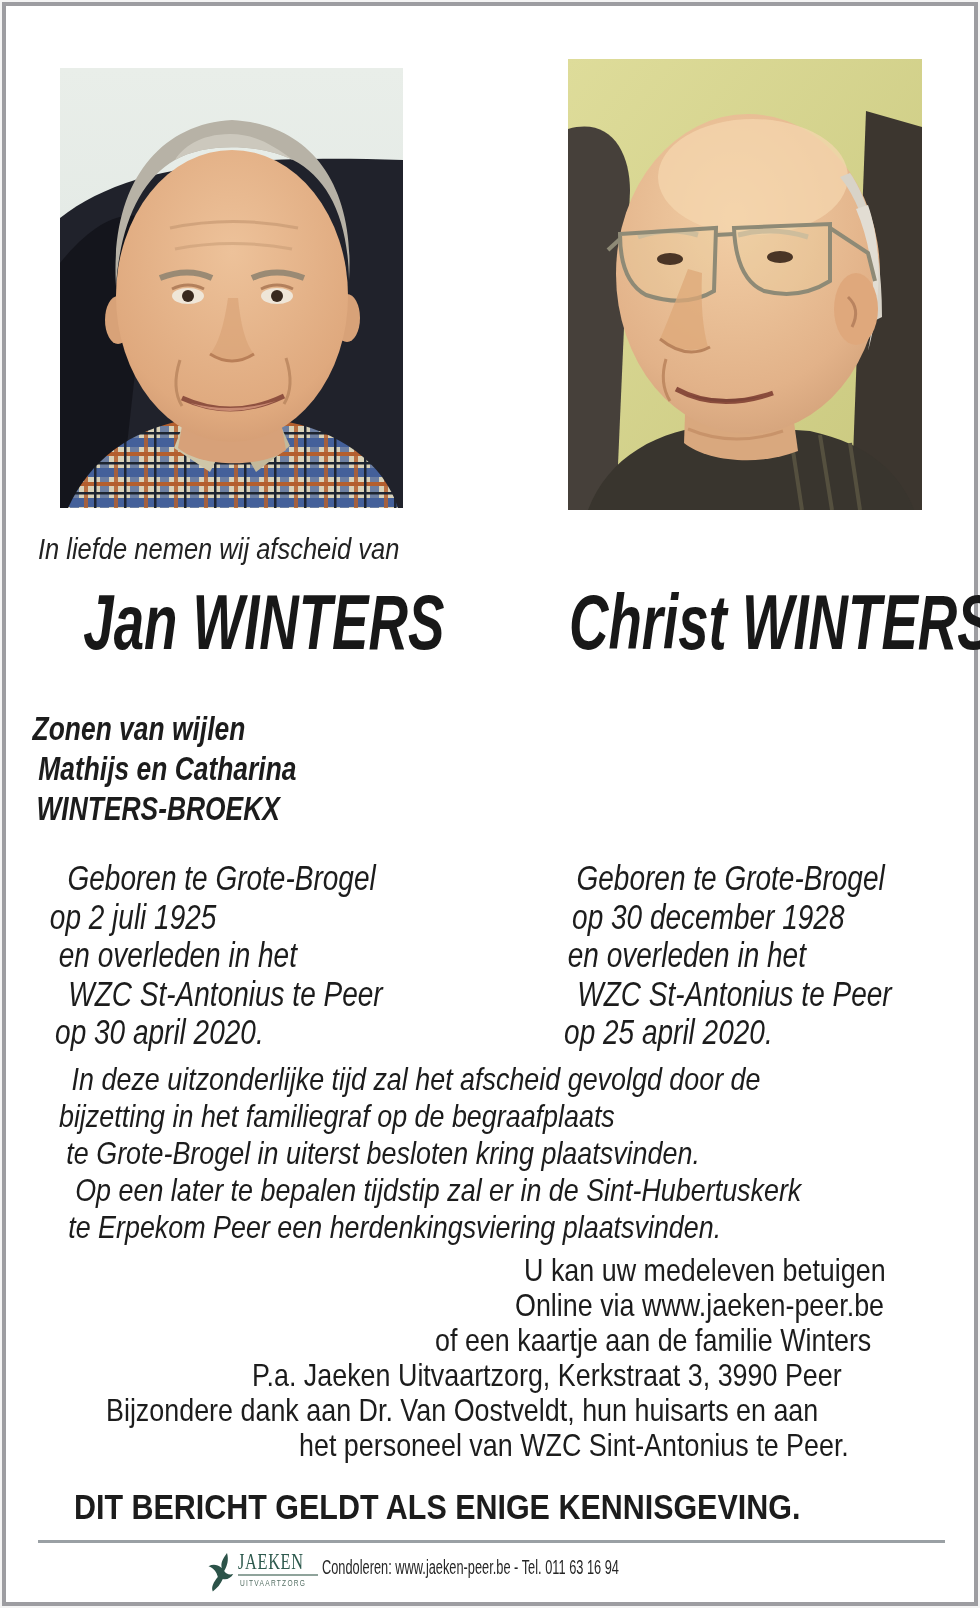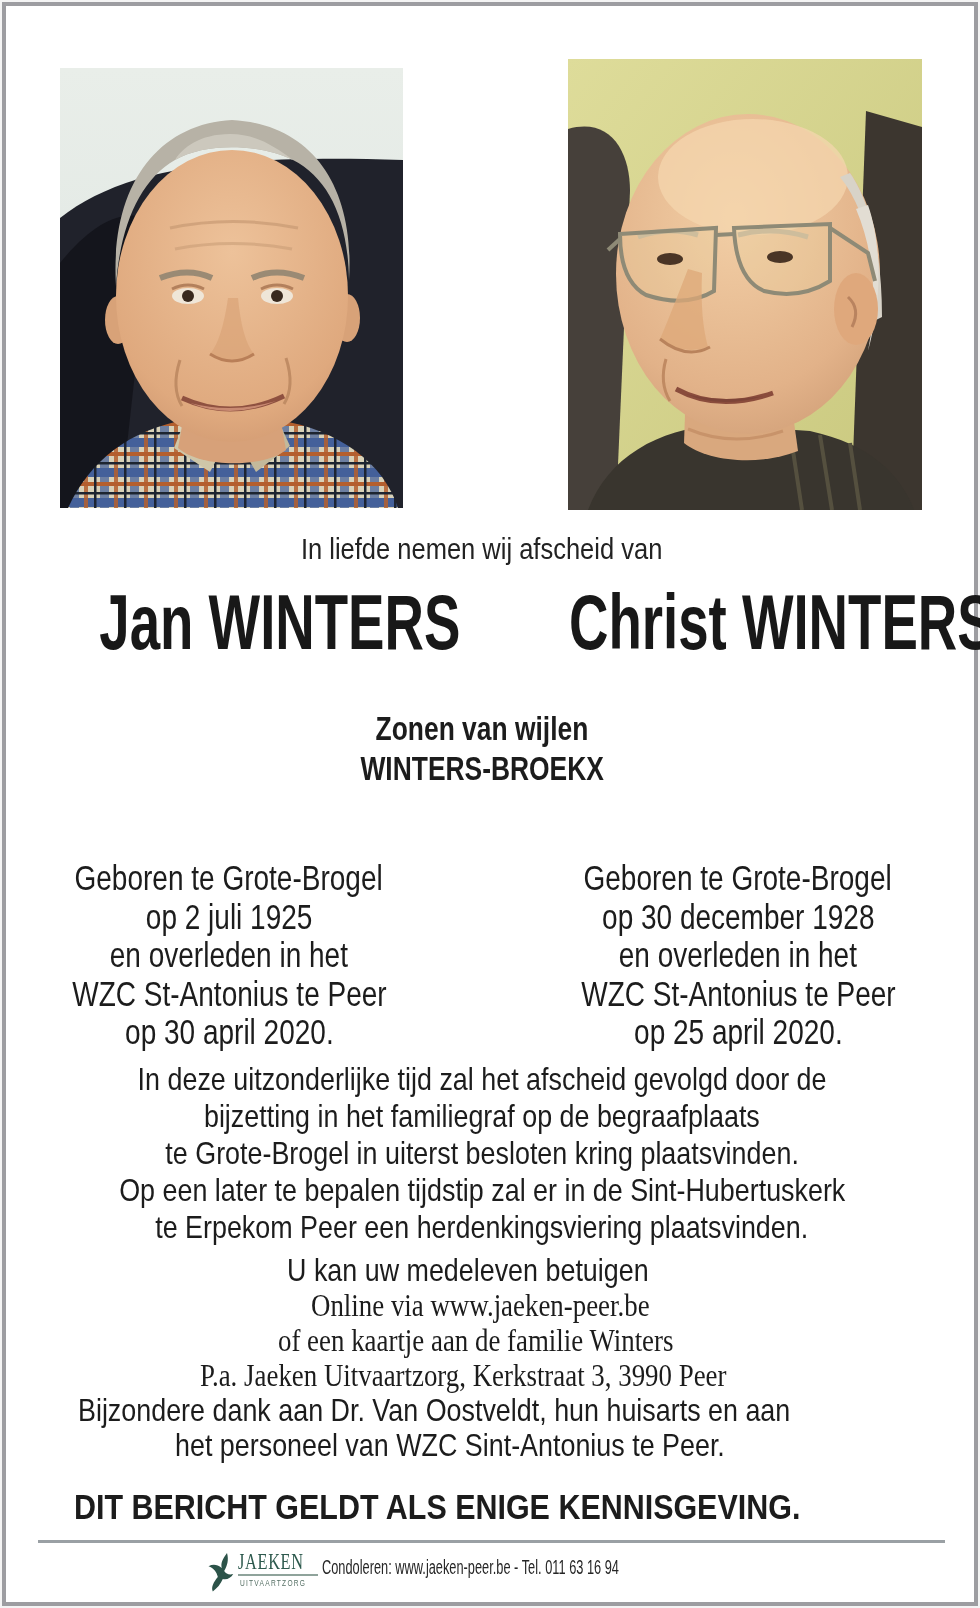--- a/index.html
+++ b/index.html
@@ -7,47 +7,47 @@
   body {
     width:980px; height:1608px; position:relative;
     font-family:"Liberation Sans", sans-serif; color:#1c1c1c;
     overflow:hidden;
   }
   .page {
     position:absolute; left:2px; top:2px; width:976px; height:1604px;
     border:4px solid #9d9da1; background:#ffffff;
   }
   .abs { position:absolute; }
-  .center { text-align:center; }
+  .center { text-align:left;font-style:italic; }
   
   .cx { display:inline-block; transform:scaleX(var(--sx,0.84)); transform-origin:center center; white-space:nowrap; }
   .cxl .cx { transform-origin:left center; }
   .line { display:block; }
 
   .photo { overflow:hidden; }
   .photo svg { display:block; width:100%; height:100%; }
   .photo-jan   { left:54px;  top:62px; width:343px; height:440px; }
   .photo-christ{ left:562px; top:53px; width:354px; height:451px; }
 
   .intro { left:0; top:525px; width:952px; font-size:30px; line-height:36px; color:#222; --sx:0.85; }
 
   .name { top:573px; font-size:78px; font-weight:bold; line-height:86px; color:#181818; --sx:0.70; }
-  .name-left  { left:16px;     width:472px; }
+  .name-left  { left:0;     width:472px; }
   .name-right { left:472px; width:447px; }
 
   .parents { left:0; top:703px; width:952px; font-size:33px; font-weight:bold; line-height:40px; --sx:0.80; }
 
   .col { top:853px; width:400px; font-size:35px; line-height:38.5px; --sx:0.80; }
   .col-left  { left:23px; }
   .col-right { left:532px; }
 
   .announce { left:0; top:1055px; width:952px; font-size:32px; line-height:37px; --sx:0.84; }
 
-  .condol { left:56px; top:1247px; width:880px; font-size:32px; line-height:35px; --sx:0.84; text-align:center; }
-  .condol .indent { margin-left:22px;font-family:Liberation Serif, serif; }
+  .condol { left:68px; top:1247px; width:880px; font-size:32px; line-height:35px; --sx:0.84; text-align:right; }
+  .condol .indent { margin-left:22px; }
 
   .notice { left:52px; top:1481px; width:880px; font-size:35px; font-weight:bold; line-height:40px; --sx:0.87; text-align:left;margin-left:16px; }
 
   .separator { left:32px; top:1534px; width:907px; height:3px; background:#9aa0a4; }
 
   .logo-bird { left:200px; top:1546px; width:30px; height:40px; }
   .logo-bird svg { display:block; width:100%; height:100%; }
   .logo-text { left:232px; top:1543px; width:90px; text-align:center; }
   .logo-name {
     display:block; font-family:"Liberation Serif", serif; font-size:24px; line-height:24px;
@@ -169,20 +169,21 @@
 
   <div class="abs center name name-left">
     <span class="cx">Jan WINTERS</span>
   </div>
   <div class="abs center name name-right">
     <span class="cx">Christ WINTERS</span>
   </div>
 
   <div class="abs center parents">
     <span class="line"><span class="cx">Zonen van wijlen</span></span>
+    <span class="line"><span class="cx">Mathijs en Catharina</span></span>
     <span class="line"><span class="cx">WINTERS-BROEKX</span></span>
   </div>
 
   <div class="abs center col col-left">
     <span class="line"><span class="cx">Geboren te Grote-Brogel</span></span>
     <span class="line"><span class="cx">op 2 juli 1925</span></span>
     <span class="line"><span class="cx">en overleden in het</span></span>
     <span class="line"><span class="cx">WZC St-Antonius te Peer</span></span>
     <span class="line"><span class="cx">op 30 april 2020.</span></span>
   </div>

